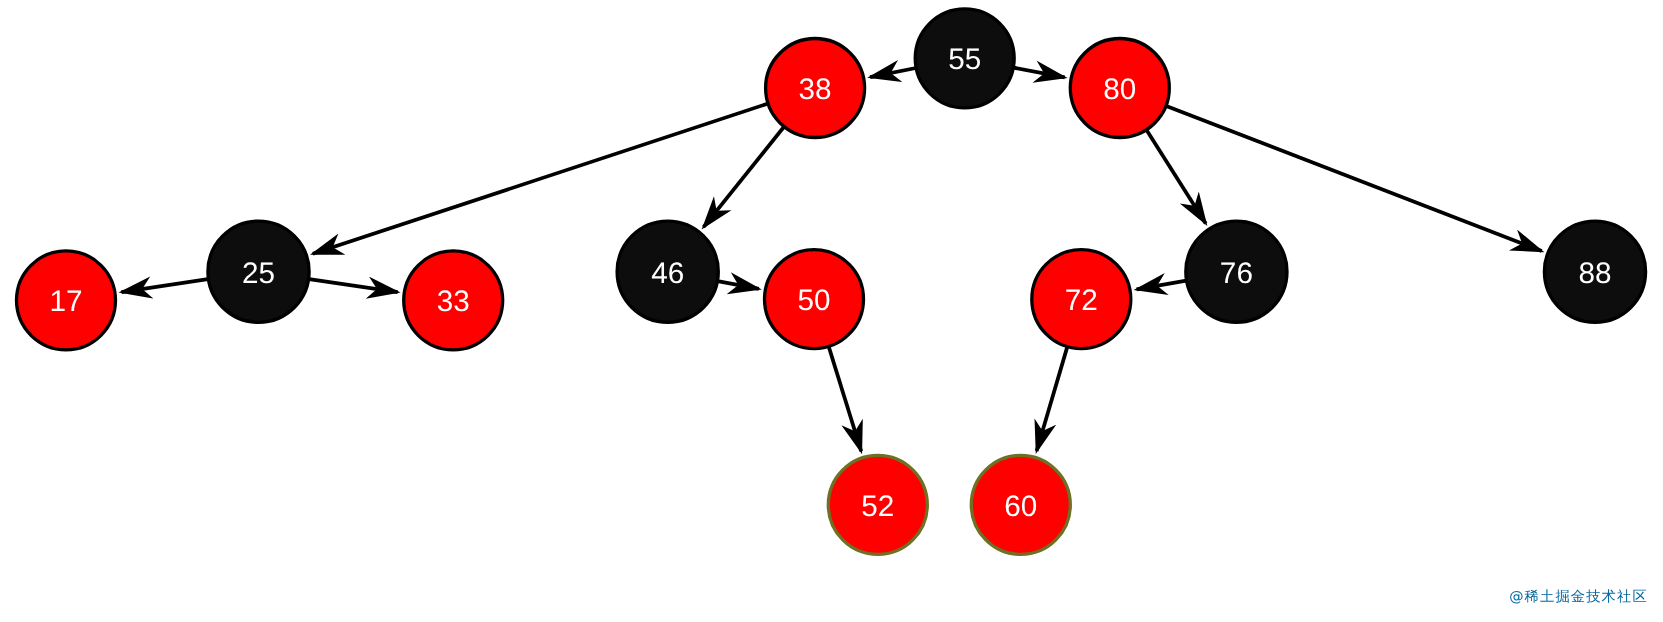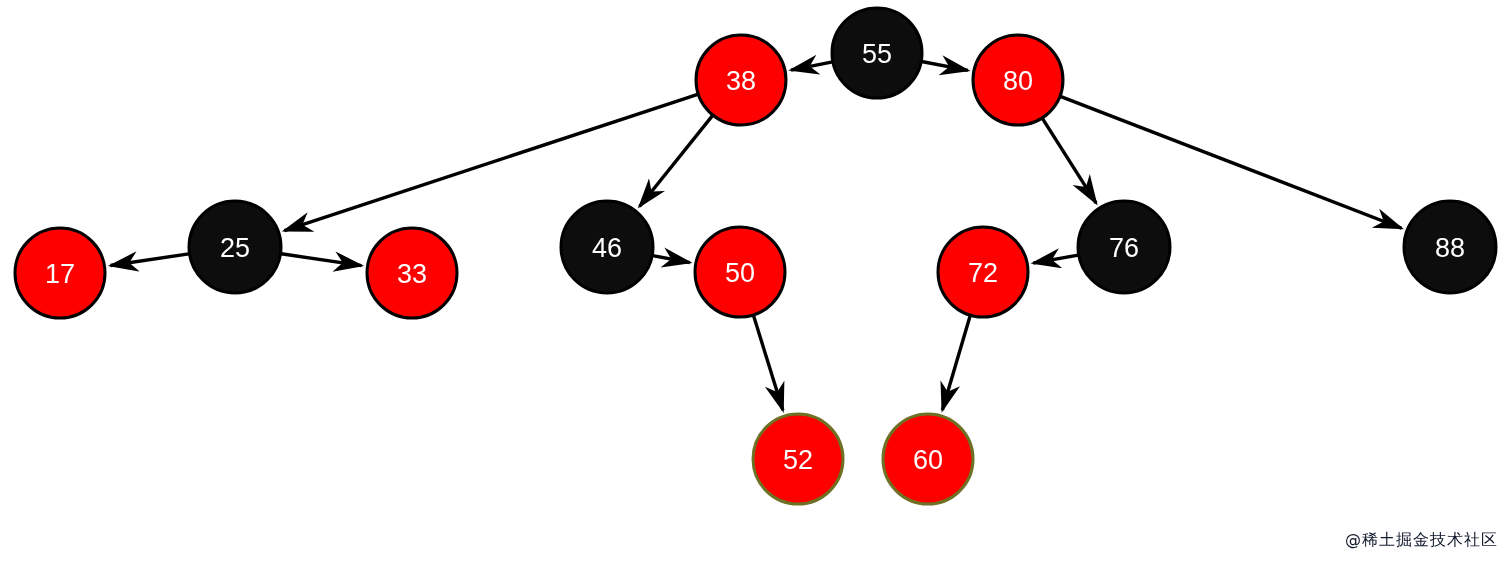--- a/index.html
+++ b/index.html
@@ -34,22 +34,22 @@
   }
   .edge-line {
     stroke: #000000;
     stroke-width: 3.4;
     fill: none;
   }
   .watermark {
     position: absolute;
     right: 14px;
     bottom: 14px;
-    color: #0f172a;
-    font-size: 16px;
+    color: #0369a1;
+    font-size: 13px;
     font-family: "DejaVu Sans", sans-serif;
     letter-spacing: 1px;
     white-space: nowrap;
     user-select: none;
   }
 </style>
 </head>
 <body>
 
 <svg id="tree-canvas" viewBox="0 0 1512 565" xmlns="http://www.w3.org/2000/svg">

